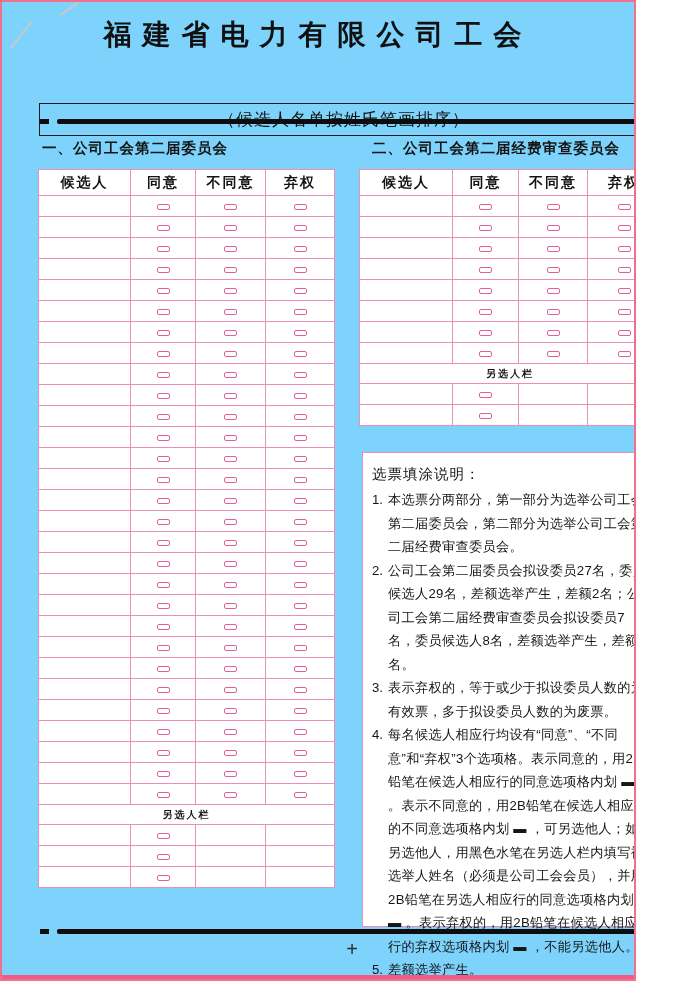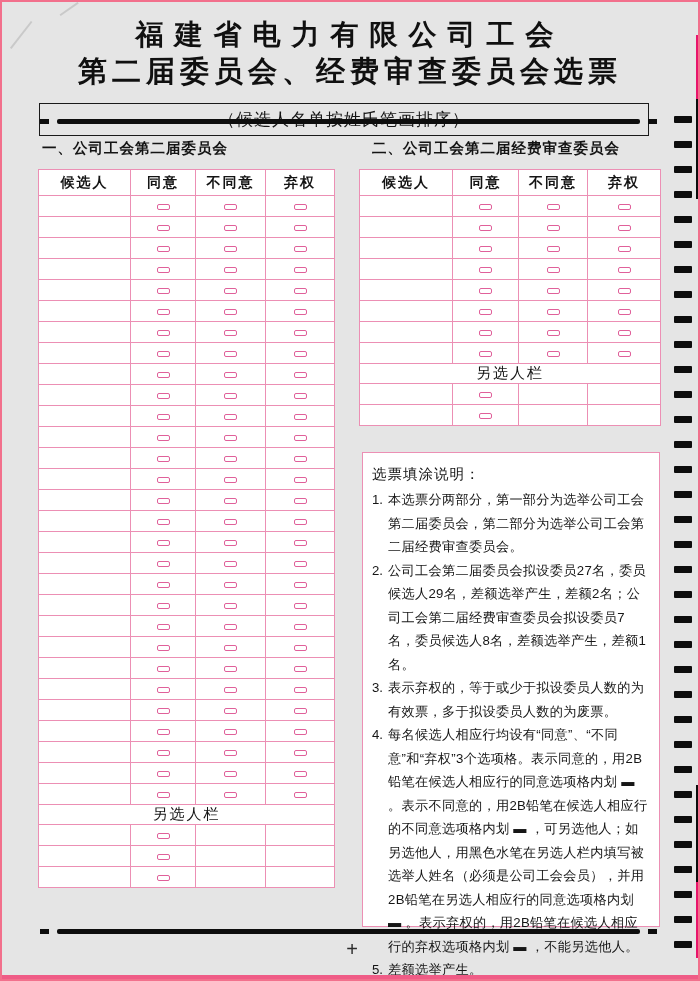--- a/index.html
+++ b/index.html
@@ -1,19 +1,19 @@
 <!DOCTYPE html>
 <html><head>
 <meta charset="utf-8">
 <style>
   * { margin:0; padding:0; box-sizing:border-box; }
   html,body { background:#fff; }
   body { font-family:"Liberation Sans", sans-serif; color:#111; }
   .page {
-    position:relative; width:700px; height:981px; background:#e5e5e5;
+    position:relative; width:636px; height:981px; background:#7dd3fc;
     border:2px solid #f2708c; overflow:hidden;
   }
   .bottom-edge { position:absolute; left:0; right:0; bottom:0; height:4px; background:#ef5c86; }
 
   
   .title1 { position:absolute; top:14px; left:0; width:100%; text-align:center;
             font-size:28px; font-weight:bold; letter-spacing:11px; color:#101010; }
   .title2 { position:absolute; top:50px; left:0; width:100%; text-align:center;
             font-size:29px; font-weight:bold; letter-spacing:5px; color:#101010; }
   .subtitle-box { position:absolute; left:37px; top:101px; width:610px; height:33px;
@@ -35,21 +35,21 @@
   
   table.ballot { position:absolute; top:167px; border-collapse:collapse;
                  table-layout:fixed; background:#fff; }
   .ballot-left  { left:36px;  width:296px; }
   .ballot-right { left:357px; width:301px; }
   table.ballot, table.ballot td, table.ballot th { border:1px solid #ec8fb4; }
   table.ballot { border:1.5px solid #e87da8; }
   table.ballot th { height:26px; font-size:14px; font-weight:bold;
                     letter-spacing:2px; color:#141414; background:#fff; }
   table.ballot td { height:21px; text-align:center; vertical-align:middle; }
-  table.ballot tr.wlabel td { height:20px; font-size:15px; font-weight:normal;
+  table.ballot tr.wlabel td { height:20px; font-size:10px; font-weight:bold;
                               letter-spacing:2px; color:#141414; }
   .bubble { display:inline-block; width:13px; height:6px; background:#fff;
             border:1.2px solid #e0609a; border-radius:2px; vertical-align:middle; }
 
   
   .instructions { position:absolute; left:360px; top:450px; width:298px; height:475px;
                   border:1.5px solid #ec8fb4; padding:9px 9px 0 9px; background:#fff; }
   .instr-title { font-size:14.5px; font-weight:normal; letter-spacing:1px;
                  line-height:24px; color:#141414; margin-bottom:2px; }
   .instr-item { display:flex; font-size:13.2px; line-height:23.5px; color:#161616; }
@@ -77,21 +77,20 @@
 </style>
 </head>
 <body>
 
 <div class="page">
 
   <div class="artifact artifact-1"></div>
   <div class="artifact artifact-2"></div>
 
   <div class="title1">福建省电力有限公司工会</div>
-  <div class="title2">第二届委员会、经费审查委员会选票</div>
 
   <div class="subtitle-box">
     <span>（候选人名单按姓氏笔画排序）</span>
   </div>
 
   <div class="separator sep-top">
     <span class="dash"></span>
     <span class="bar"></span>
     <span class="dash"></span>
   </div>

